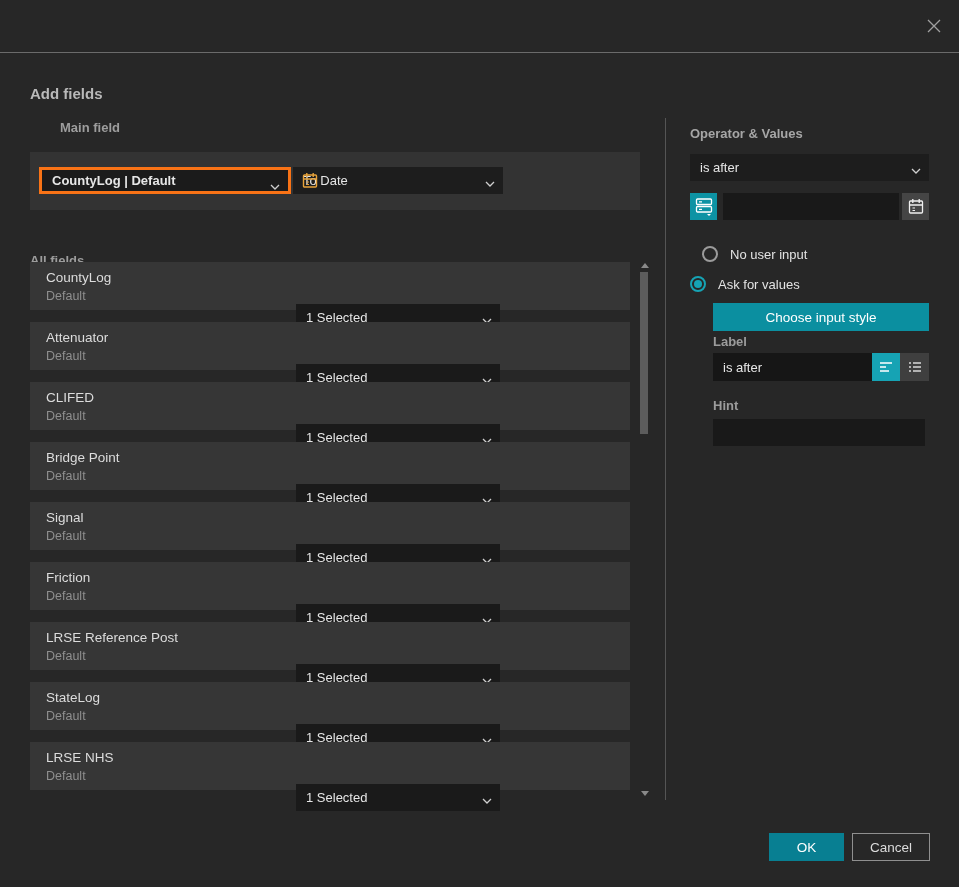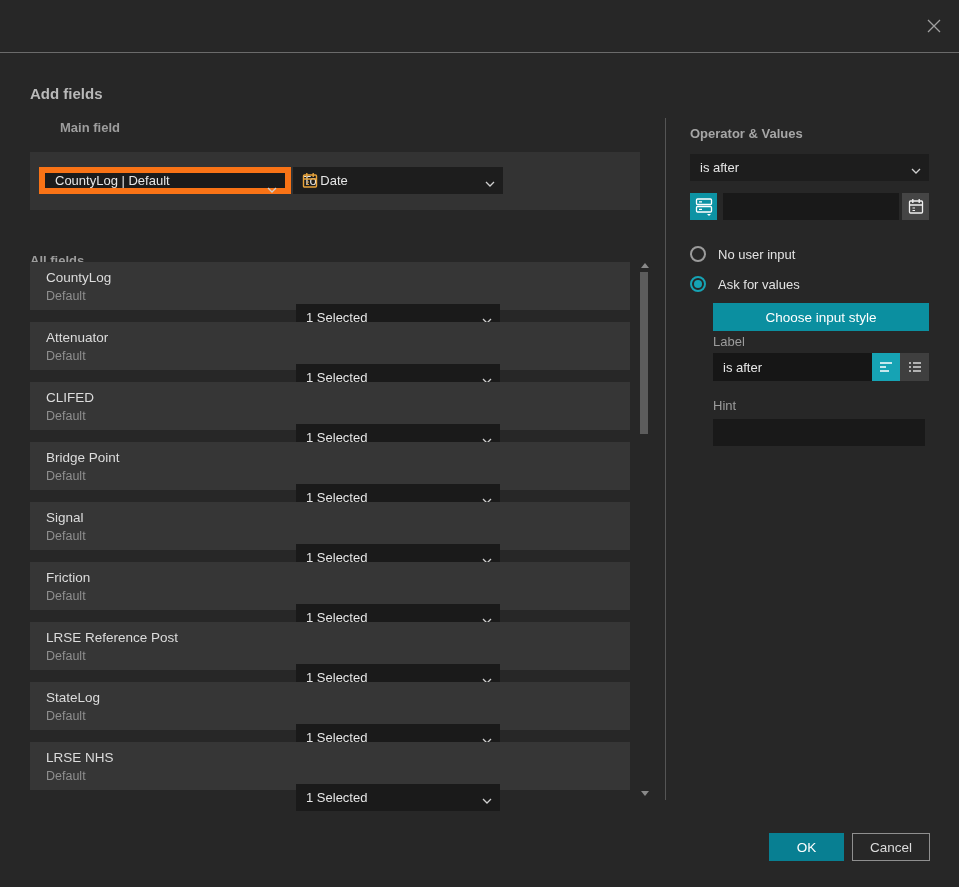--- a/index.html
+++ b/index.html
@@ -27,21 +27,21 @@
   .dd{
     background:#1d1d1d;height:27px;display:flex;align-items:center;
     color:#e6e6e6;font-size:13px;box-sizing:border-box;cursor:pointer;
     padding:0 26px 0 10px;position:absolute;
   }
   .dd .chev{position:absolute;right:8px;top:9px;display:block;}
   .dd .ddtext{white-space:nowrap;overflow:hidden;}
 
   
   .main-panel{left:30px;top:152px;width:610px;height:58px;background:#333333;}
-  .dd-field{left:9px;top:15px;width:252px;border:6px solid #f97316;background:#1b1b1b;}
+  .dd-field{left:9px;top:15px;width:252px;border:3px solid #f97316;background:#1b1b1b;font-weight:bold;}
   .dd-date{left:263px;top:15px;width:210px;}
   .dd-date .cal{position:absolute;left:9px;top:5px;}
 
   
   .rows{left:30px;top:262px;width:600px;display:flex;flex-direction:column;gap:12px;}
   .row{position:relative;height:48px;background:#363636;flex:none;}
   .fname{position:absolute;left:16px;top:8px;font-size:13.5px;color:#dcdcdc;}
   .fsub{position:absolute;left:16px;top:27px;font-size:12.5px;color:#8f8f8f;}
   .row-dd{left:266px;top:10px;width:204px;background:#1a1a1a;margin-top:32px;}
 
@@ -56,30 +56,30 @@
 
   
   .op-dd{left:690px;top:154px;width:239px;background:#1d1d1d;}
   .sqbtn{width:27px;height:27px;position:absolute;display:flex;align-items:center;justify-content:center;cursor:pointer;box-sizing:border-box;}
   .btn-inputtype{left:690px;top:193px;background:#0d93a4;}
   .val-input{left:723px;top:193px;width:176px;height:27px;background:#191919;border:none;outline:none;color:#e6e6e6;font-size:13px;padding:0 8px;box-sizing:border-box;position:absolute;}
   .btn-calendar{left:902px;top:193px;background:#454545;}
 
   
   .radio-row{left:690px;height:16px;display:flex;align-items:center;gap:12px;cursor:pointer;}
-  .rr1{top:246px;} .rr2{top:276px;}
+  .rr1{top:246px;margin-left:12px;} .rr2{top:276px;}
   .radio{width:12px;height:12px;border-radius:50%;border:2px solid #9b9b9b;box-sizing:content-box;flex:none;display:flex;align-items:center;justify-content:center;}
   .radio.sel{border-color:#16a3b4;}
   .radio .dot{width:8px;height:8px;border-radius:50%;background:#16a3b4;}
   .radio-label{font-size:13px;color:#e3e3e3;}
 
   .btn-choose{left:713px;top:303px;width:216px;height:28px;background:#0b8fa0;color:#ffffff;
     font-size:13.5px;display:flex;align-items:center;justify-content:center;cursor:pointer;font-family:inherit;border:none;}
 
-  .cap{font-size:13px;color:#9c9c9c;}
+  .cap{font-size:13px;color:#9c9c9c;font-weight:bold;}
   .cap-label{left:713px;top:334px;}
   .cap-hint{left:713px;top:398px;}
 
   .label-input{left:713px;top:353px;width:159px;height:28px;background:#161616;border:none;outline:none;color:#e8e8e8;font-size:13px;padding:0 10px;box-sizing:border-box;position:absolute;}
   .btn-style-text{left:872px;top:353px;width:28px;height:28px;background:#16a3b4;}
   .btn-style-list{left:900px;top:353px;width:29px;height:28px;background:#3f3f3f;}
 
   .hint-input{left:713px;top:419px;width:212px;height:27px;background:#191919;border:none;outline:none;color:#e8e8e8;font-size:13px;padding:0 8px;box-sizing:border-box;position:absolute;}
 
   

